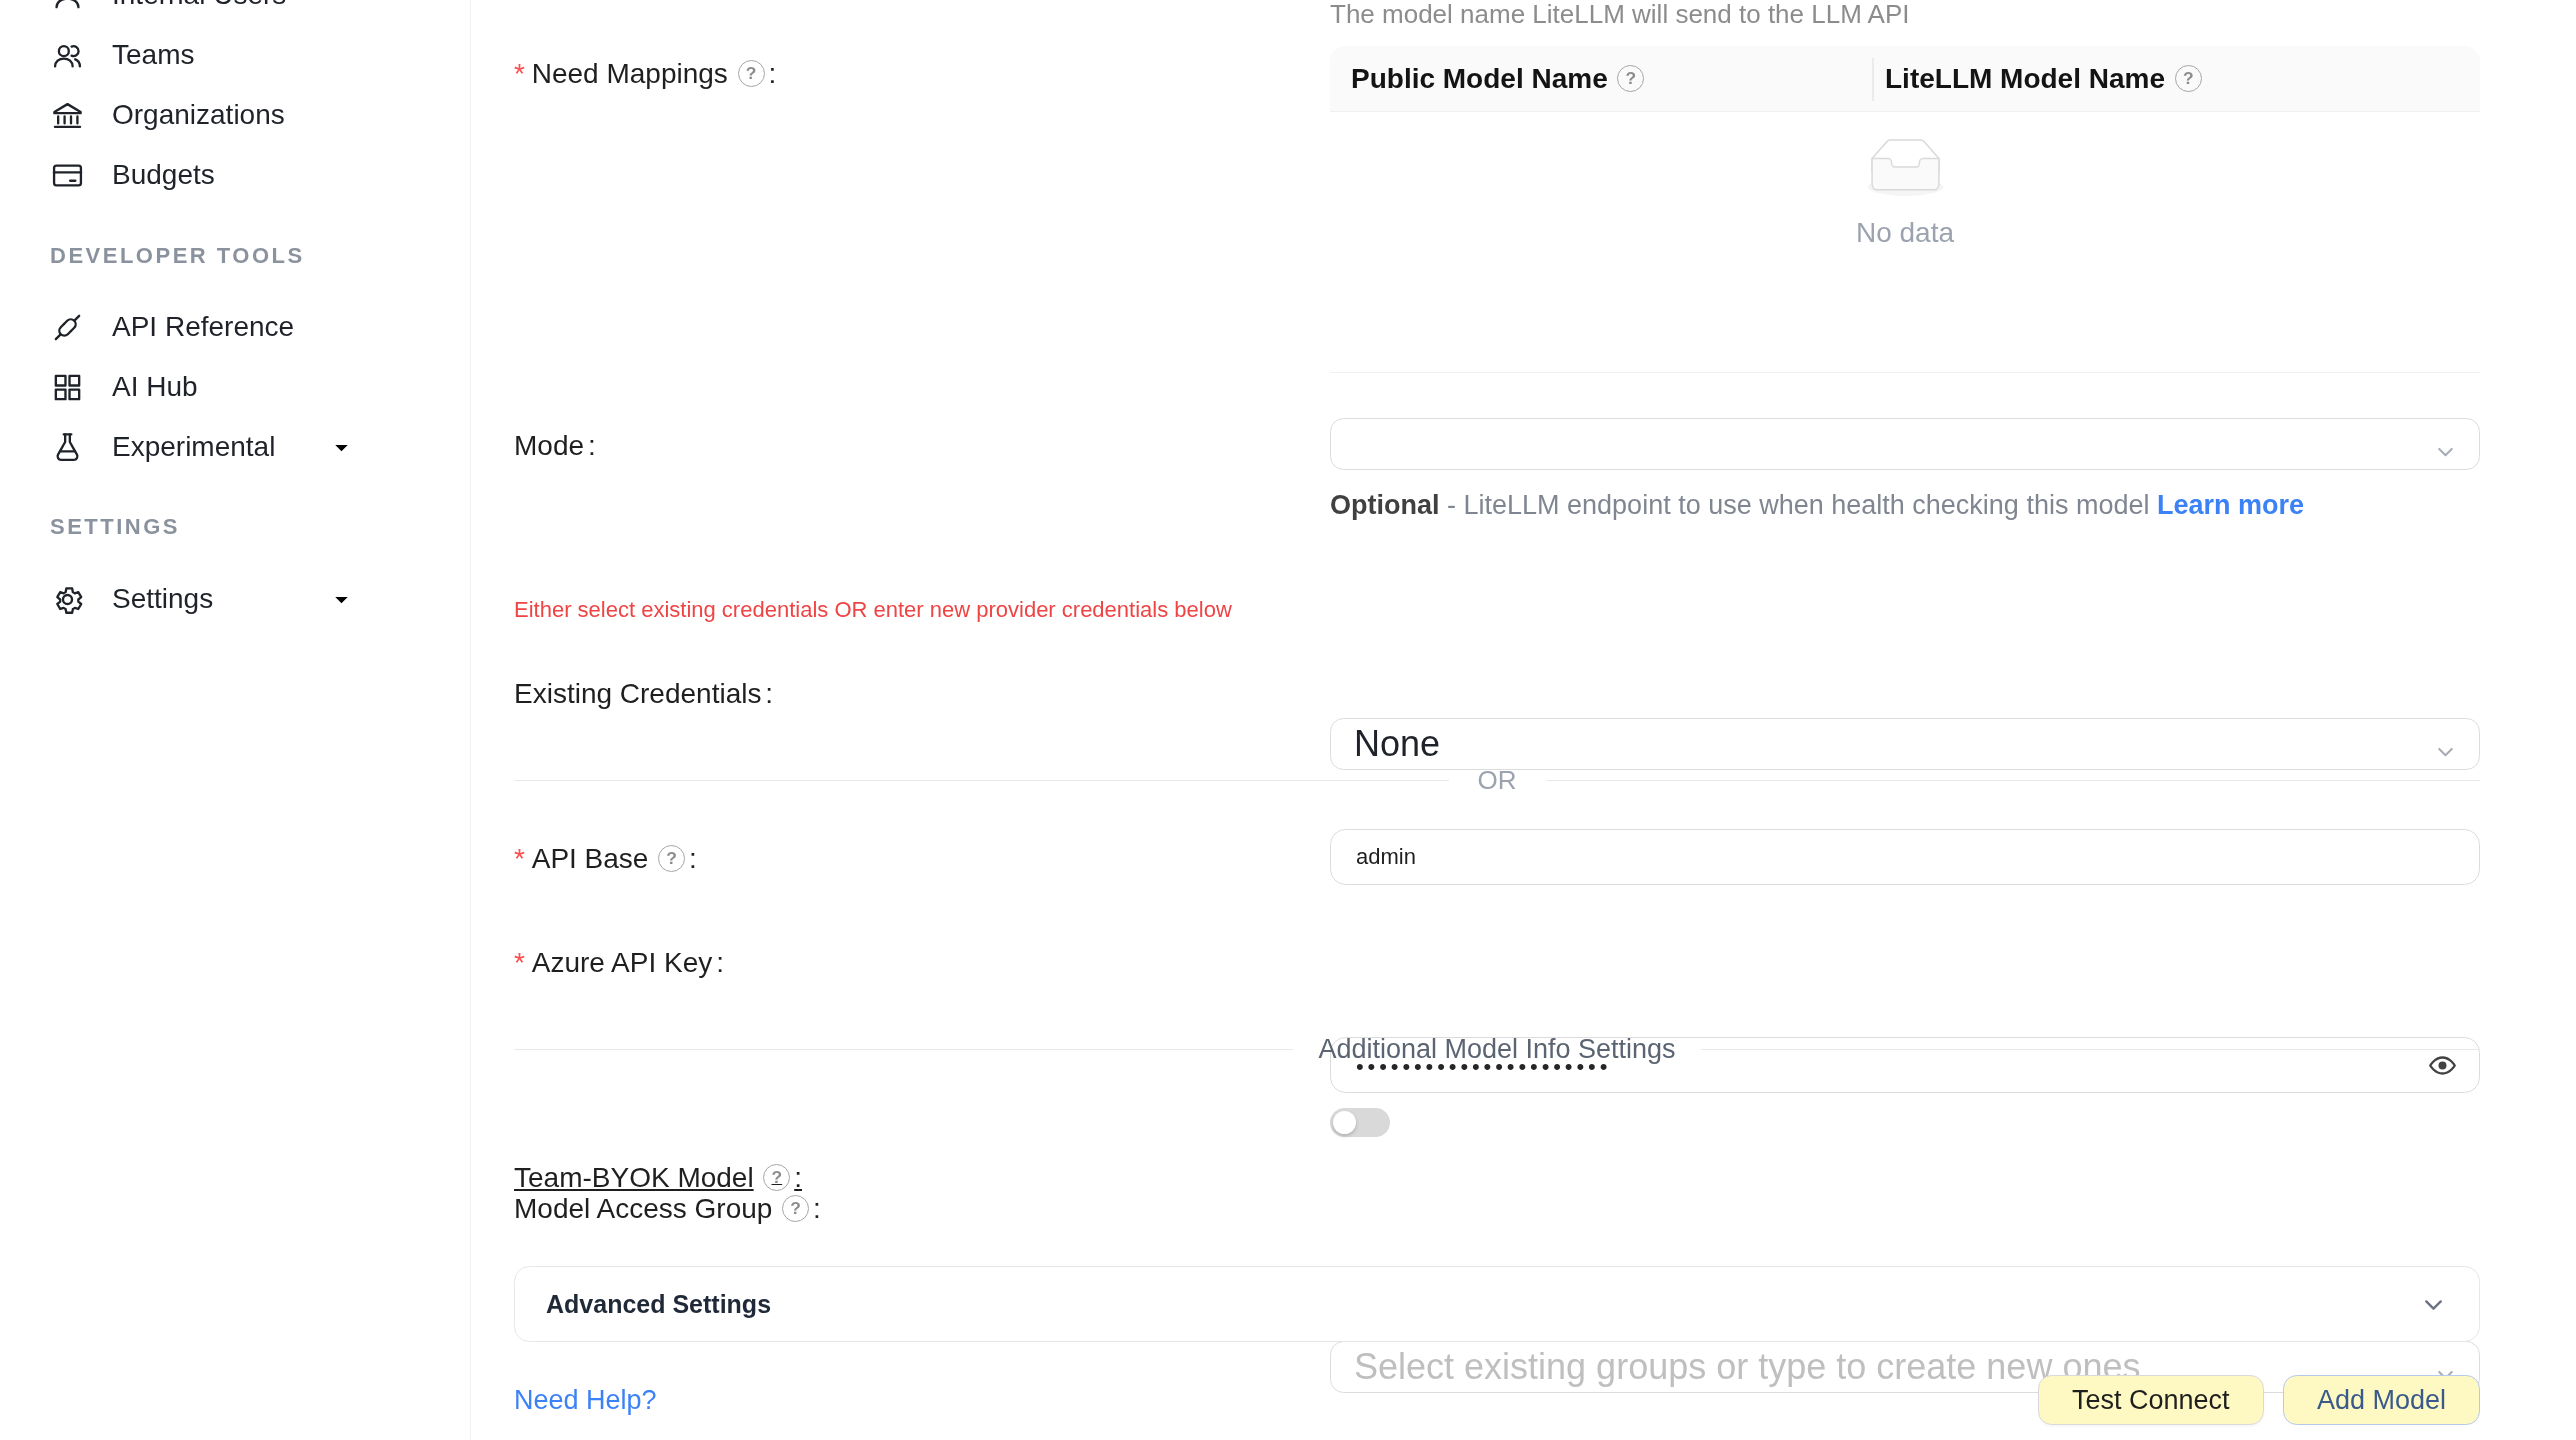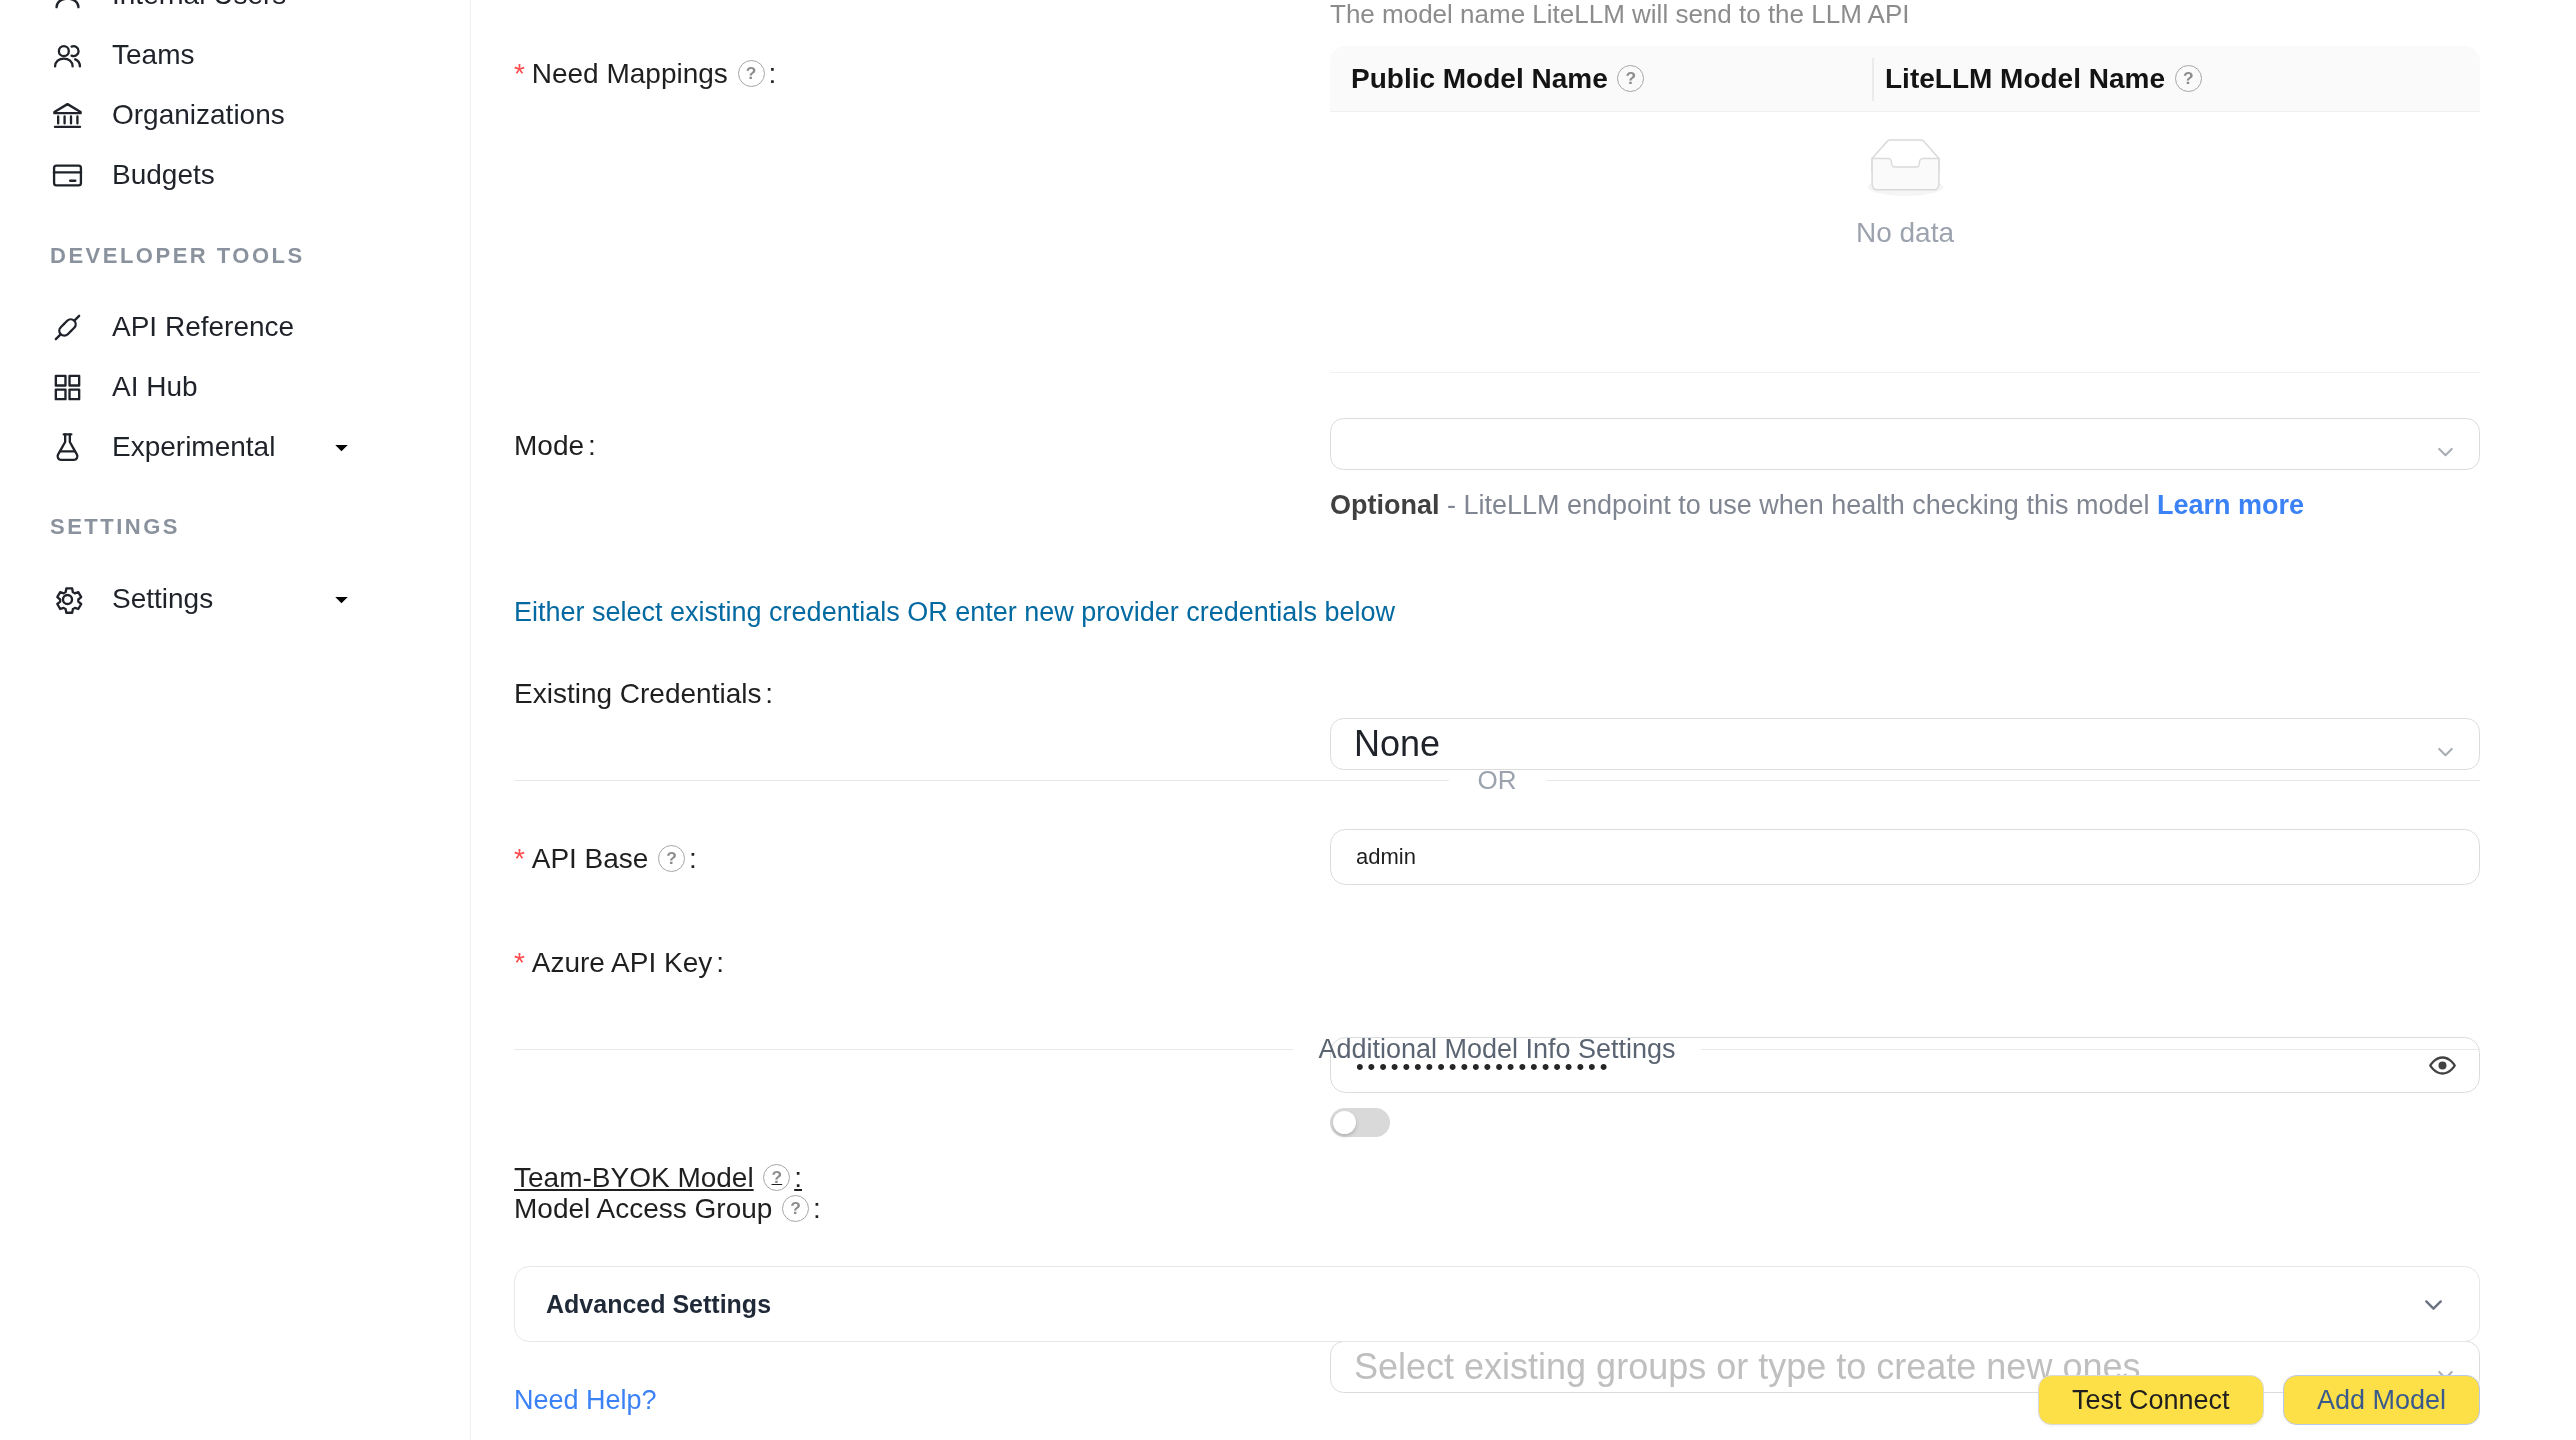--- a/index.html
+++ b/index.html
@@ -86,21 +86,21 @@
   .advanced .title { font-size:25px; font-weight:700; color:#1f2937; }
   .advanced .adv-chevron { margin-left:auto; width:29px; height:29px; color:#6b7280; }
   .advanced .adv-chevron svg { width:29px; height:29px; stroke:currentColor; fill:none; stroke-width:2;
                                stroke-linecap:round; stroke-linejoin:round; }
 
   
   .footer { position:absolute; left:0; top:1375px; width:1966px; display:flex; align-items:center; }
   .link-blue { font-size:27px; color:#3b82f6; text-decoration:none; cursor:pointer; }
   .btns { margin-left:auto; display:flex; gap:19.4px; }
   .btn { height:50px; border-radius:13.6px; padding:0 33px; font-size:27px; display:flex;
-         align-items:center; background:#fde047; cursor:pointer; font-family:"Liberation Sans", sans-serif; }
+         align-items:center; background:#fef9c3; cursor:pointer; font-family:"Liberation Sans", sans-serif; }
   .btn-default { border:1.9px solid #d9d9d9; color:#1f1f1f; box-shadow:0 1.9px 1.9px rgba(0,0,0,.03); }
   .btn-outline-blue { border:1.9px solid #b6c8ee; color:#3b5a8c; font-weight:500; }
 
   .mode-help { position:absolute; left:816px; top:486px; width:1080px; font-size:27px;
                line-height:39px; color:#808691; }
   .mode-help b { color:#404040; }
   .mode-help a { color:#3b82f6; font-weight:600; text-decoration:none; cursor:pointer; }
 </style>
 </head>
 <body>
@@ -266,21 +266,21 @@
         <span class="sel-arrow">
           <svg viewBox="0 0 24 24">
               <polyline points="6 9.5 12 15.5 18 9.5"></polyline>
             </svg>
         </span>
       </div>
       <div class="mode-help">
         <b>Optional</b><span> - LiteLLM endpoint to use when health checking this model </span><a>Learn more</a>
       </div>
 
-      <div class="row" style="top:597px; font-size:27px; color:#0369a1;">Either select existing credentials OR enter new provider credentials below</div>
+      <div class="row" style="top:597px; font-size:22px; color:#ef4444;">Either select existing credentials OR enter new provider credentials below</div>
 
       <div class="flabel" style="top:674px;">
         <span>Existing Credentials</span>
         <span class="colon">:</span>
       </div>
       <div class="ctrl-col select" style="top:666px;">
         <span>None</span>
         <span class="sel-arrow">
           <svg viewBox="0 0 24 24">
               <polyline points="6 9.5 12 15.5 18 9.5"></polyline>

